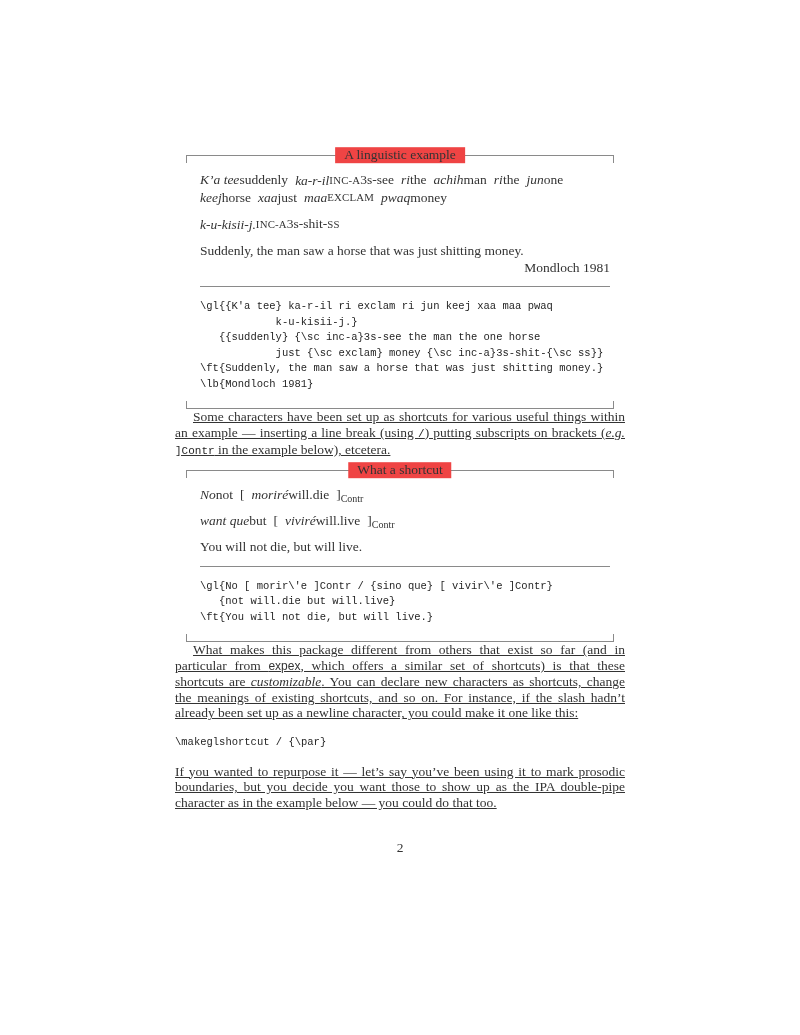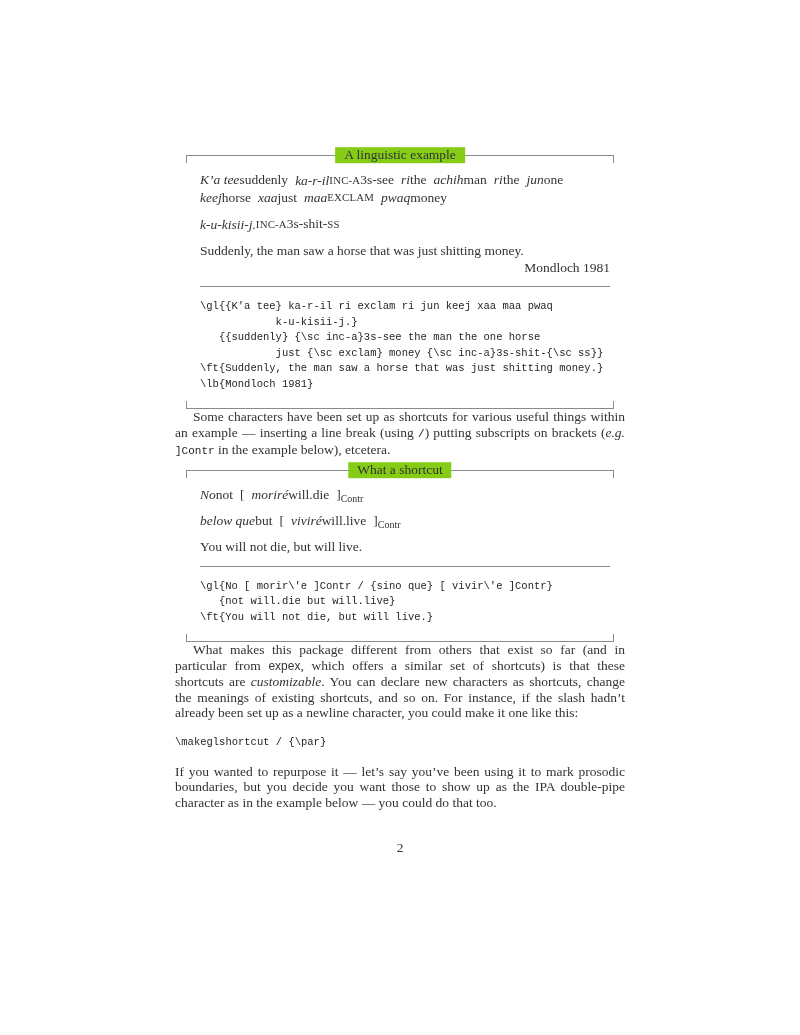--- a/index.html
+++ b/index.html
@@ -14,21 +14,21 @@
   .frame-bottom{margin-top:9px;}
   .hline{position:absolute;left:0;right:0;border-top:1px solid #8a8a8a;}
   .frame-top .hline{top:0;}
   .frame-bottom .hline{bottom:0;}
   .tick{position:absolute;width:0;height:8px;border-left:1px solid #8a8a8a;}
   .frame-top .tick{top:0;}
   .frame-bottom .tick{bottom:0;}
   .tick.l{left:0;}
   .tick.r{right:0;}
   .frame-title{position:absolute;top:0;left:50%;transform:translate(-50%,-50%);
-               background:#84cc16;padding:0 9px;white-space:nowrap;font-size:13.5px;color:#333;}
+               background:#ef4444;padding:0 9px;white-space:nowrap;font-size:13.5px;color:#333;}
   .frame-inner{padding:0 4px 0 14px;}
   .frame-sep{border:none;border-top:1px solid #8a8a8a;margin:11px 0 12px;}
 
   
   .gloss-block{display:flex;flex-wrap:wrap;align-items:flex-start;margin:0 0 0 0;}
   .gloss-block + .gloss-block{margin-top:9px;}
   .gcol{display:inline-flex;flex-direction:row;align-items:center;margin-right:7px;}
   .gt,.gb{display:block;line-height:17px;white-space:nowrap;}
   .gt.it{font-style:italic;}
   .gb:empty{min-height:17px;}
@@ -38,21 +38,21 @@
   .gsource{text-align:right;margin-top:1px;}
 
   
   .code{font-family:"Liberation Mono","DejaVu Sans Mono",monospace;
         font-size:10.5px;line-height:15.5px;color:#1f1f1f;}
   .code .cl{white-space:pre;}
   .icode{font-family:"Liberation Mono","DejaVu Sans Mono",monospace;font-size:11px;color:#1f1f1f;}
   .code-standalone{margin:14px 0 13px 0;}
 
   
-  p.body-par{margin:0;text-align:justify;}
+  p.body-par{margin:0;text-align:justify;text-decoration:underline;}
   p.body-par.indent{text-indent:18px;}
   .mt1{margin-top:19px;}
   .mt2{margin-top:15px;}
   .it{font-style:italic;}
   .sans{font-family:"Liberation Sans","DejaVu Sans",sans-serif;font-size:12px;}
 
   .page-number{text-align:center;margin-top:30px;font-size:13.5px;}
 </style>
 </head>
 <body>
@@ -164,21 +164,21 @@
           <span class="gb">will.die</span>
         </span>
         <span class="gcol">
           <span class="gt"><span>]</span><sub class="gsub">Contr</sub></span>
           <span class="gb"></span>
         </span>
       </div>
 
       <div class="gloss-block">
         <span class="gcol">
-          <span class="gt it">below que</span>
+          <span class="gt it">want que</span>
           <span class="gb">but</span>
         </span>
         <span class="gcol">
           <span class="gt">[</span>
           <span class="gb"></span>
         </span>
         <span class="gcol">
           <span class="gt it">viviré</span>
           <span class="gb">will.live</span>
         </span>

